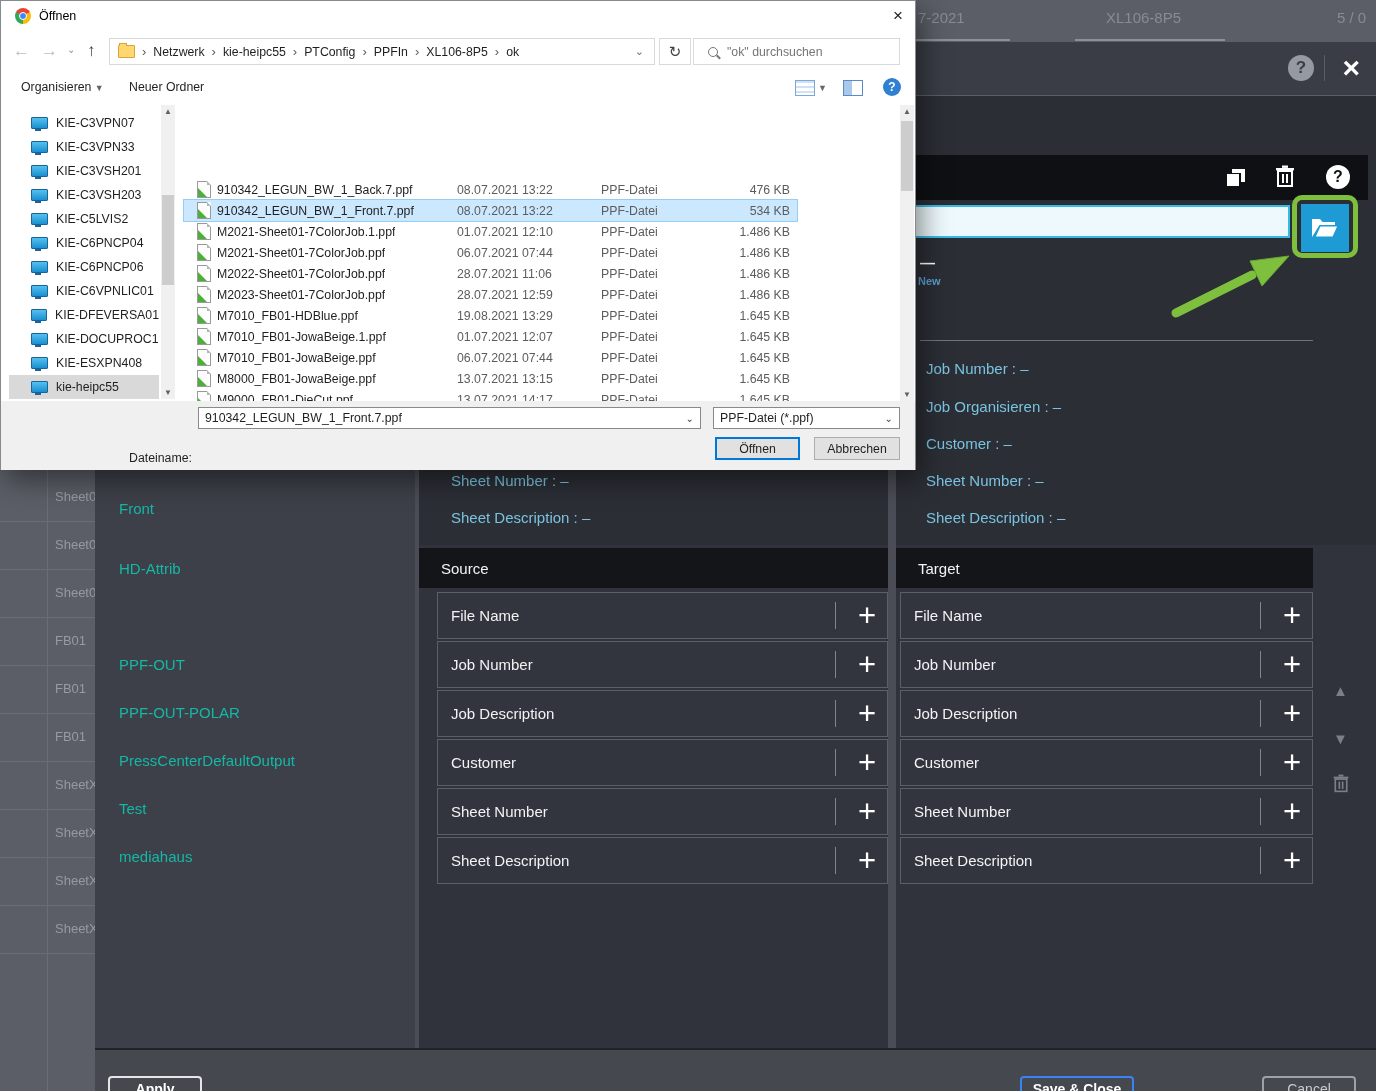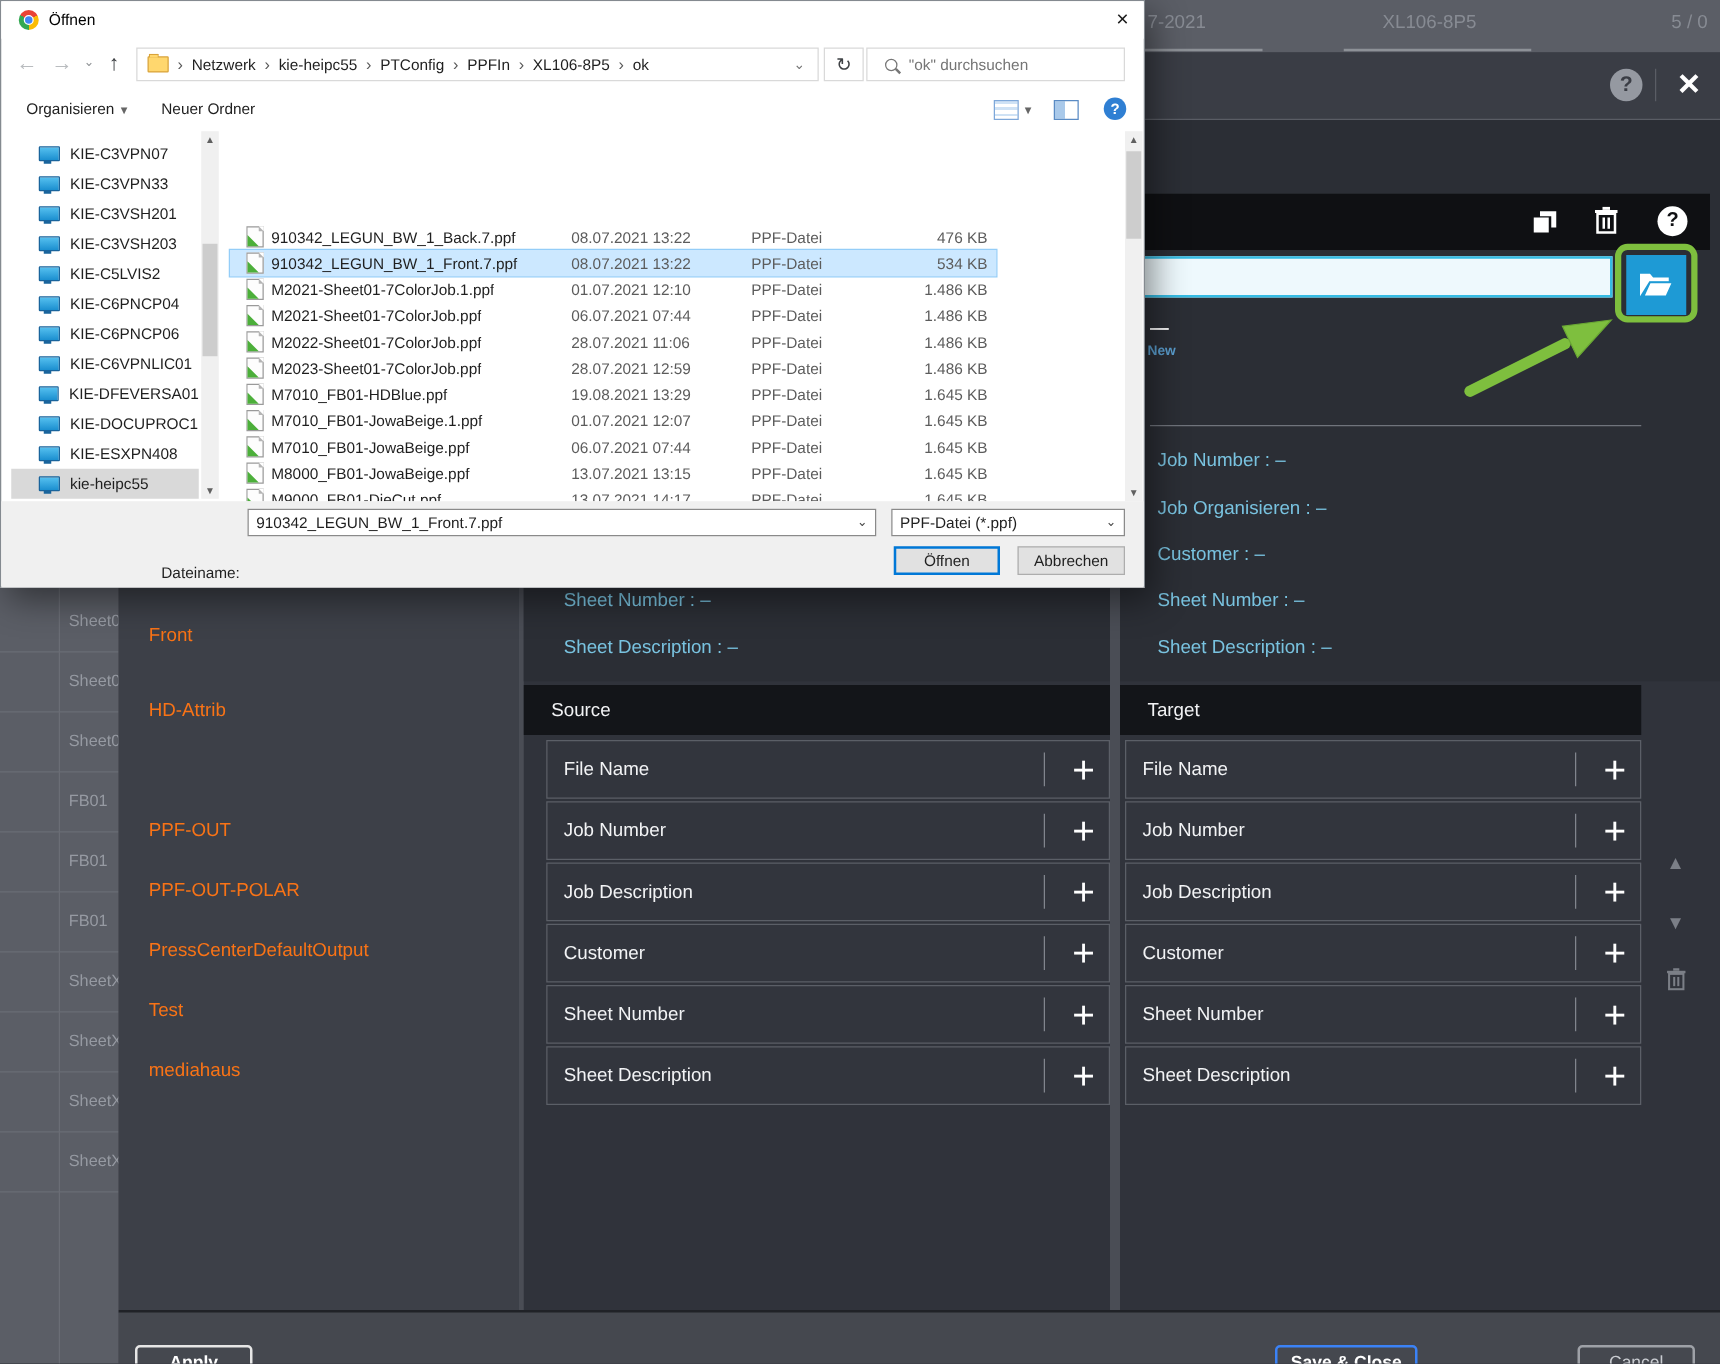--- a/index.html
+++ b/index.html
@@ -12,21 +12,21 @@
   .bg-row-line{position:absolute;left:0;width:95px;height:1px;background:#6a6d75;}
   .bg-row-label{position:absolute;left:55px;width:40px;color:#969aa2;font-size:13px;
                 white-space:nowrap;overflow:hidden;}
   
   #modal{position:absolute;left:95px;top:42px;width:1281px;height:1049px;background:#30333b;z-index:10;}
   .modal-header{position:absolute;left:0;top:0;width:100%;height:53px;background:#3a3d45;border-bottom:1px solid #5a5d65;}
   .help-circle{width:26px;height:26px;border-radius:50%;background:#9599a1;color:#3a3d45;
                font-weight:bold;font-size:17px;display:flex;align-items:center;justify-content:center;}
   .xclose{color:#fff;font-size:30px;font-weight:bold;line-height:26px;}
   .left-panel{position:absolute;left:0;top:54px;width:320px;height:954px;background:#3d4048;}
-  .lp-item{position:absolute;left:24px;height:20px;color:#f97316;font-size:15px;white-space:nowrap;}
+  .lp-item{position:absolute;left:24px;height:20px;color:#14b8a6;font-size:15px;white-space:nowrap;}
   .lp-selected{position:absolute;left:12px;width:294px;height:47px;background:#e2690b;
                display:flex;align-items:center;padding-left:12px;box-sizing:border-box;
                color:#fff;font-size:15px;}
   .vdiv{position:absolute;top:54px;height:954px;background:#4a4d55;}
   .zone{position:absolute;background:#2b2e35;}
   .sec-header{position:absolute;height:40px;background:#131519;color:#f2f3f5;font-size:15px;
               display:flex;align-items:center;padding-left:22px;box-sizing:border-box;}
   .srow{position:absolute;height:47px;background:#32353d;border:1px solid #5b5f67;box-sizing:border-box;
         display:flex;align-items:center;color:#f2f3f5;font-size:15px;padding-left:13px;}
   .srow .pdiv{position:absolute;right:51px;top:9px;bottom:9px;width:1px;background:#81858d;}

